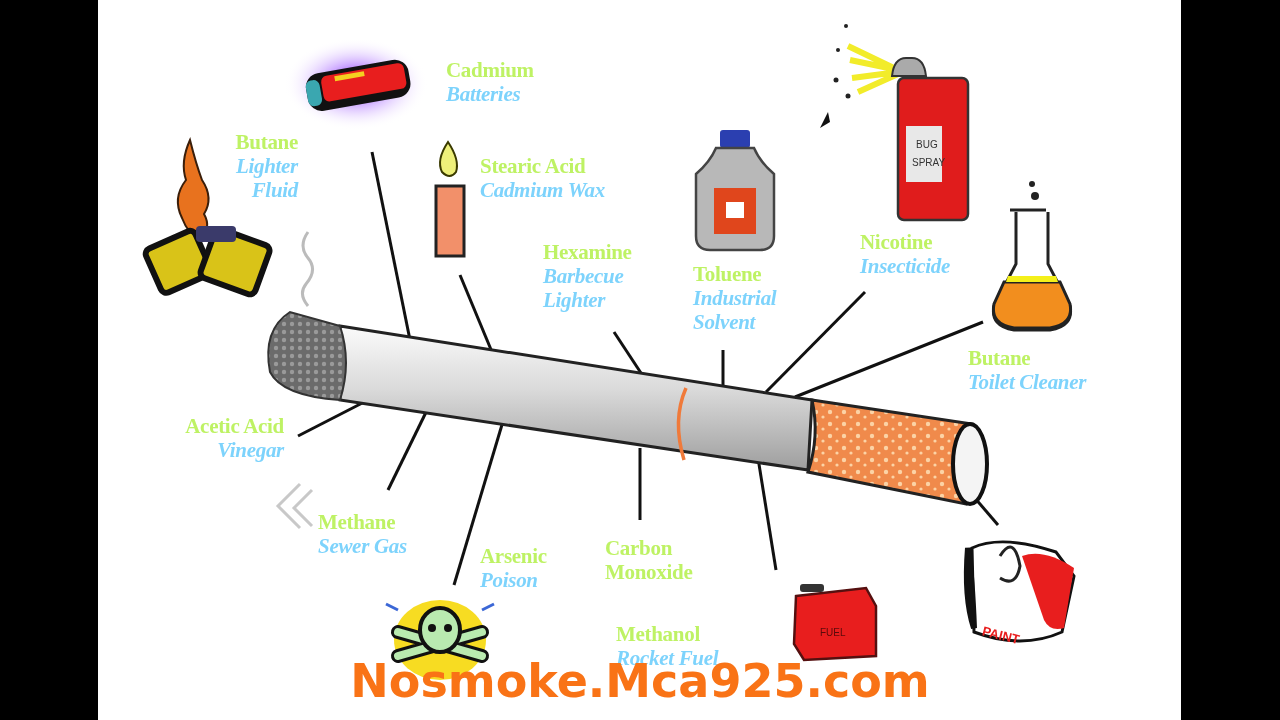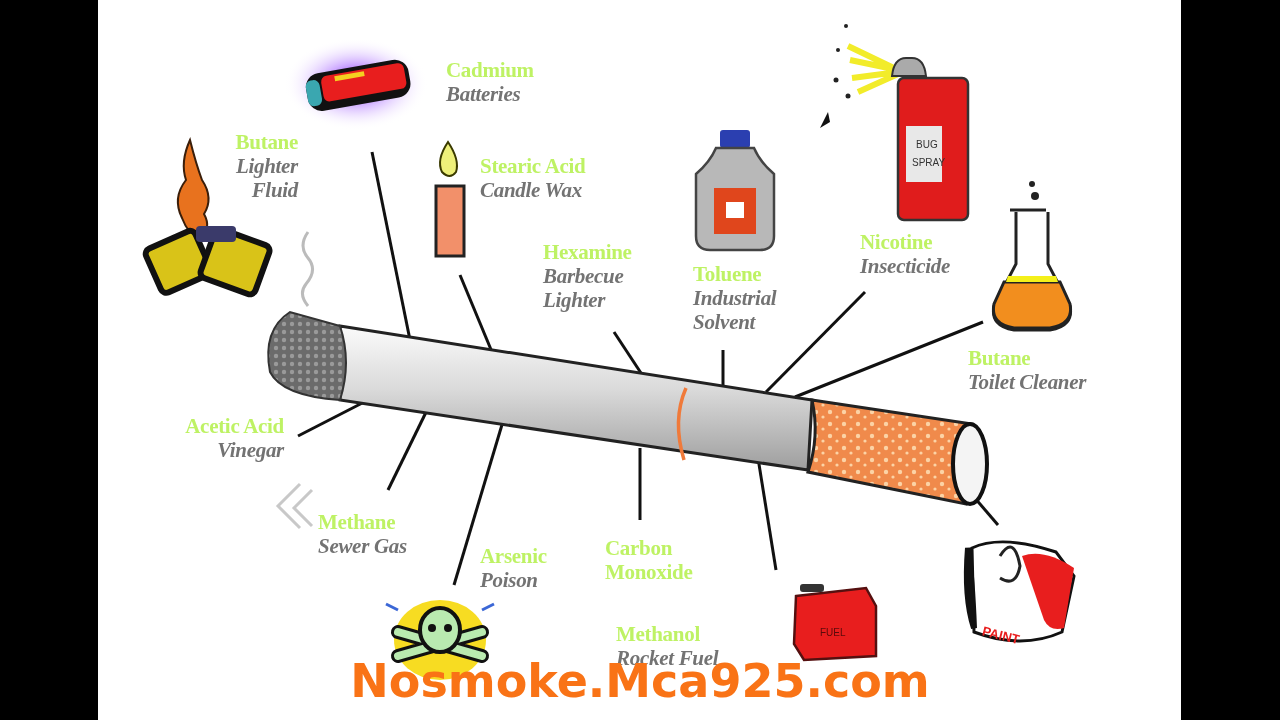--- a/index.html
+++ b/index.html
@@ -1,21 +1,21 @@
 <!DOCTYPE html>
 <html><head>
 <meta charset="utf-8">
 <style>
   html, body { margin:0; padding:0; }
   body { width:1280px; height:720px; background:#000; position:relative; overflow:hidden; font-family:"Liberation Serif", serif; }
   #stage { position:absolute; left:98px; top:0; width:1083px; height:720px; background:#fff; overflow:hidden; }
   #art { position:absolute; left:0; top:0; width:1280px; height:720px; }
   .lbl { position:absolute; font-family:"Liberation Serif", serif; font-weight:bold; line-height:1.15; white-space:nowrap; }
   .lbl .chem { color:#bef264; font-size:21px; display:block; letter-spacing:-0.3px; }
-  .lbl .use { color:#737373; font-size:21px; font-style:italic; display:block; letter-spacing:-0.3px; }
+  .lbl .use { color:#7dd3fc; font-size:21px; font-style:italic; display:block; letter-spacing:-0.3px; }
   .right { text-align:right; }
   #watermark { position:absolute; left:0; width:1280px; top:654px; text-align:center; color:#f97316; font-family:"DejaVu Sans", sans-serif; font-weight:bold; font-size:46px; letter-spacing:0px; }
 </style>
 </head>
 <body>
 
 <div id="stage"></div>
 
 <svg id="art" viewBox="0 0 1280 720">
   <defs>
@@ -155,21 +155,21 @@
 </div>
 
 <div class="lbl right" style="left:206px; top:130px; width:92px;">
   <span class="chem">Butane</span>
   <span class="use">Lighter</span>
   <span class="use">Fluid</span>
 </div>
 
 <div class="lbl" style="left:480px; top:154px;">
   <span class="chem">Stearic Acid</span>
-  <span class="use">Candle Wax</span>
+  <span class="use">Cadmium Wax</span>
 </div>
 
 <div class="lbl" style="left:543px; top:240px;">
   <span class="chem">Hexamine</span>
   <span class="use">Barbecue</span>
   <span class="use">Lighter</span>
 </div>
 
 <div class="lbl" style="left:693px; top:262px;">
   <span class="chem">Toluene</span>

